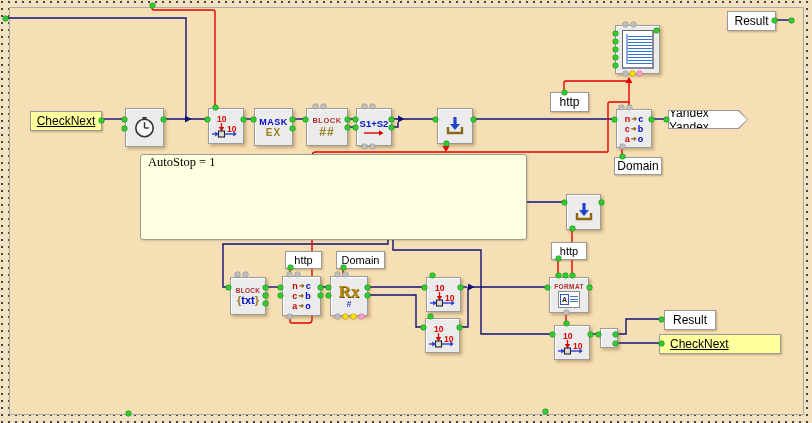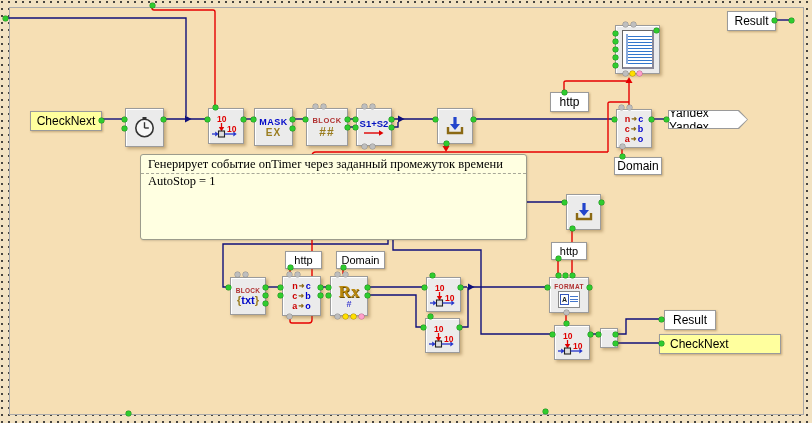--- a/index.html
+++ b/index.html
@@ -19,21 +19,21 @@
     position:absolute;background:#EBEBEB;border:1px solid #9b9b9b;
     box-shadow:inset 1px 1px 0 #ffffff, 2px 2px 3px rgba(130,100,50,.45);
     z-index:10;display:flex;flex-direction:column;align-items:center;justify-content:center;
   }
   .lbl{
     position:absolute;background:#ffffff;border:1px solid #9a9a9a;
     box-shadow:1px 1px 2px rgba(130,100,50,.45);
     font:12px "Liberation Sans",sans-serif;color:#000;
     display:flex;align-items:center;justify-content:center;z-index:10;
   }
-  .lbl.yellow{background:#FFFF9E;}
+  .lbl.yellow{background:#FFFF9E;text-decoration:underline;}
   .dot{position:absolute;width:5px;height:5px;border-radius:50%;z-index:20;}
   .dot.g{background:#2FCB2F;box-shadow:0 0 0 .5px #1d8a1d;}
   .dot.x{background:#BEBEBE;box-shadow:0 0 0 .5px #909090;}
   .dot.y{background:#FFE000;box-shadow:0 0 0 .5px #b09000;}
   .dot.p{background:#FF9FCB;box-shadow:0 0 0 .5px #c06890;}
   
   #tooltip{
     position:absolute;left:140px;top:154px;width:385px;height:84px;
     background:#FFFFE1;border:1px solid #9c9c8c;border-radius:3px;
     z-index:50;font-family:"Liberation Serif",serif;color:#000;
@@ -305,21 +305,20 @@
 </div>
 
 <div class="box t-rx" style="left:330px;top:276px;width:36px;height:38px;">
   <span class="rxt">Rx</span>
   <span class="rxh">#</span>
 </div>
 
 <div class="box" style="left:600px;top:328px;width:16px;height:18px;"></div>
 
 <div id="tooltip">
-  <div class="tt-desc">Генерирует событие onTimer через заданный промежуток времени</div>
   <div class="tt-prop">AutoStop = 1</div>
 </div>
 
 <div class="dot g" style="left: 150px; top: 3px;"></div>
 <div class="dot g" style="left: 3px; top: 16px;"></div>
 <div class="dot g" style="left: 789px; top: 18px;"></div>
 <div class="dot g" style="left: 126px; top: 411px;"></div>
 <div class="dot g" style="left: 543px; top: 409px;"></div>
 <div class="dot g" style="left: 99px; top: 118px;"></div>
 <div class="dot g" style="left: 122px; top: 117px;"></div>

